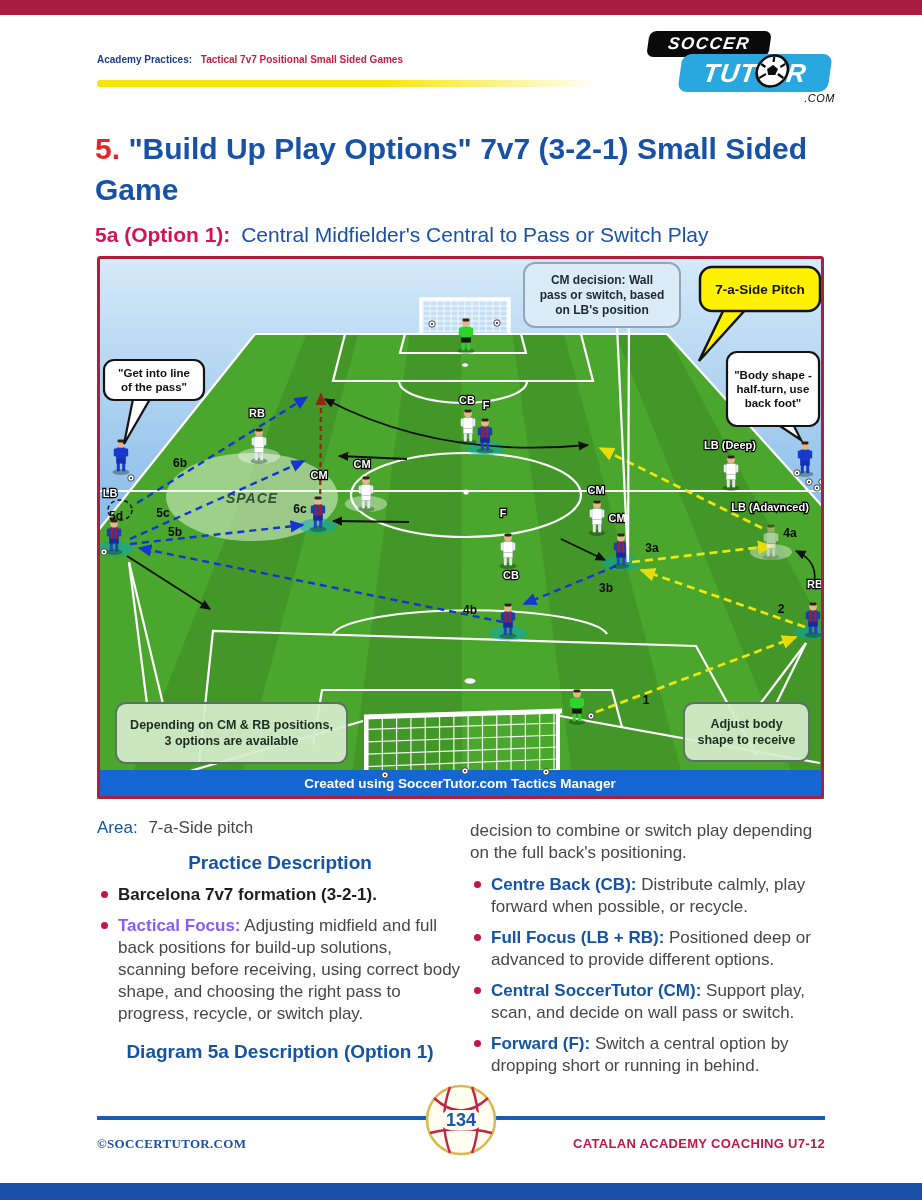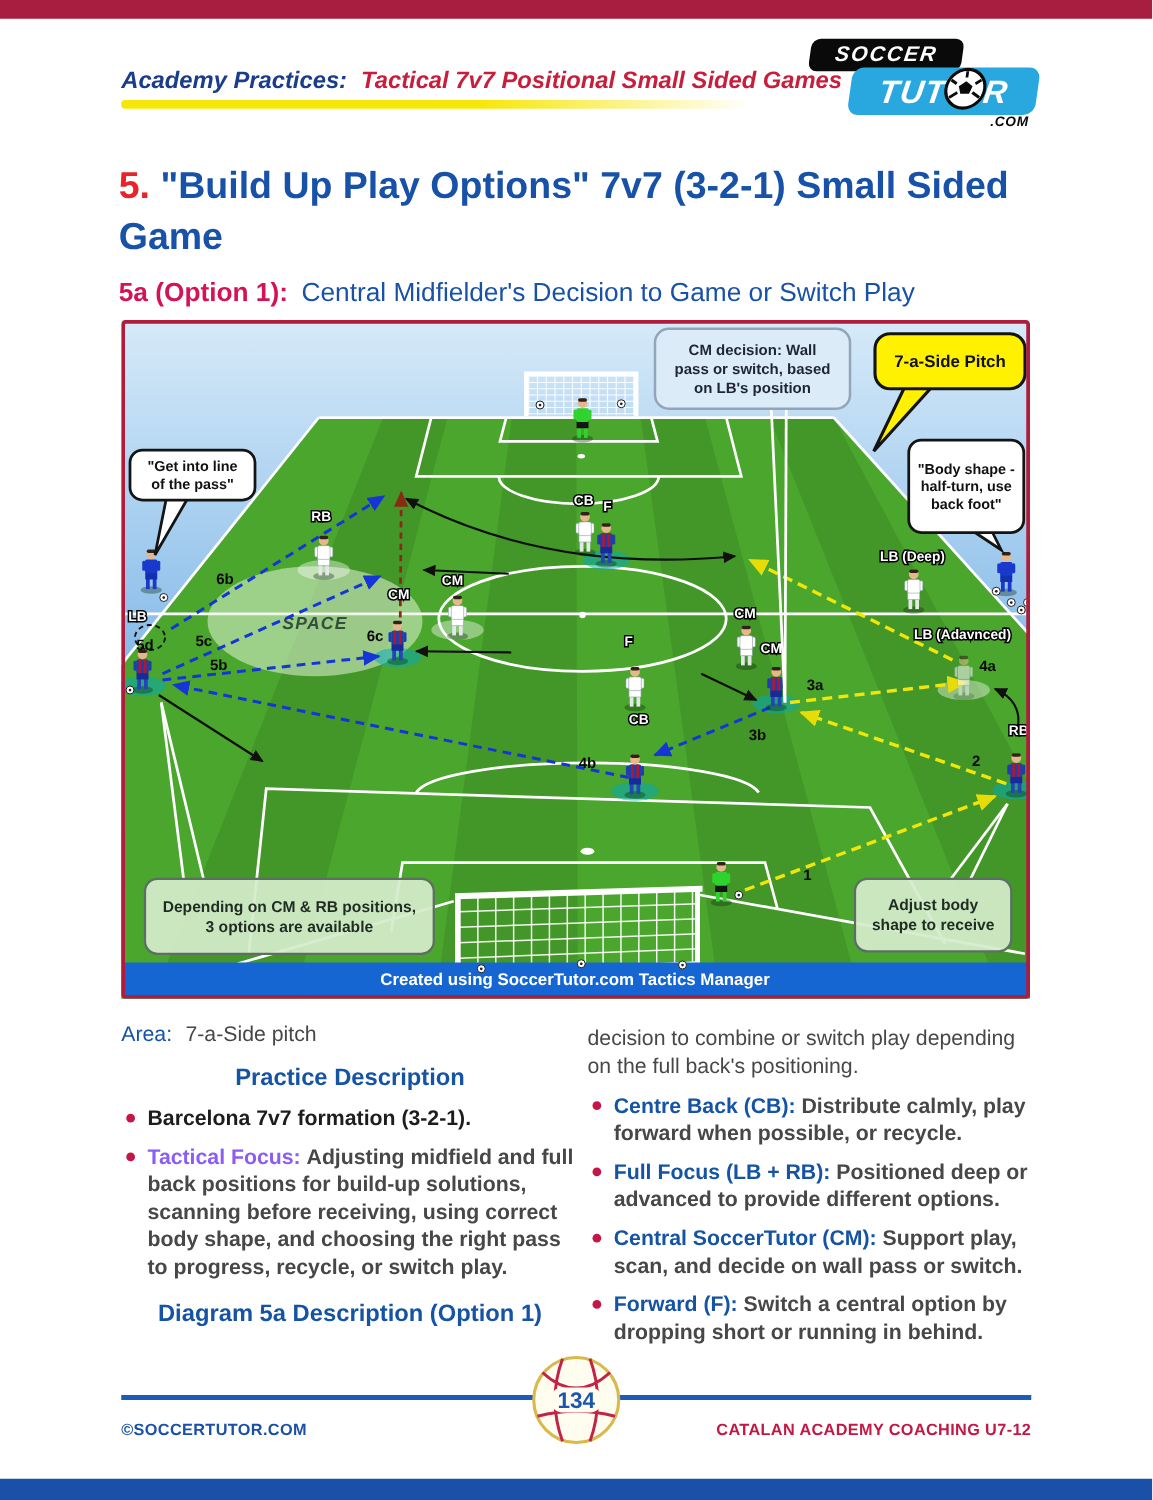--- a/index.html
+++ b/index.html
@@ -2,36 +2,36 @@
 <html><head>
 <meta charset="utf-8">
 <style>
   html,body{margin:0;padding:0;background:#fff;}
   .page{position:relative;width:922px;height:1200px;background:#ffffff;
         font-family:"Liberation Sans",sans-serif;overflow:hidden;}
   .abs{position:absolute;}
   .top-bar{left:0;top:0;width:922px;height:15px;background:#a81e40;}
   .bottom-bar{left:0;top:1183px;width:922px;height:17px;background:#1b50a8;}
 
-  .breadcrumb{left:97px;top:54px;font-size:19px;font-weight:bold;white-space:nowrap;font-style:italic;}
+  .breadcrumb{left:97px;top:54px;font-size:10px;font-weight:bold;white-space:nowrap;}
   .bc-blue{color:#1a3c8c;}
   .bc-red{color:#c81e3c;margin-left:6px;}
   .yellow-rule{left:97px;top:80px;width:524px;height:7px;border-radius:3px;
     background:linear-gradient(to right,#f6e70a 0%,#f6e70a 55%,rgba(246,231,10,0) 96%);}
 
   
   .logo{left:640px;top:26px;width:195px;height:82px;}
   .logo-soccer{position:absolute;left:8px;top:5px;width:122px;height:26px;background:#0a0a0a;
     border-radius:7px;transform:skewX(-8deg);color:#fff;font-style:italic;font-weight:bold;
     font-size:17px;line-height:26px;text-align:center;letter-spacing:1.5px;}
   .logo-tutor{position:absolute;left:40px;top:28px;width:150px;height:38px;background:#29a8e0;
     border-radius:9px;transform:skewX(-8deg);color:#fff;font-style:italic;font-weight:bold;
     font-size:26px;line-height:38px;text-align:center;letter-spacing:1px;}
   .logo-ball{vertical-align:middle;margin:-8px -2px 0 -2px;}
-  .logo-com{position:absolute;right:12px;top:66px;font-style:italic;font-weight:bold;
+  .logo-com{position:absolute;right:0;top:66px;font-style:italic;font-weight:normal;
     font-size:11px;color:#0a0a0a;letter-spacing:0.5px;}
 
   .title{left:95px;top:108px;width:742px;font-size:30px;font-weight:bold;line-height:41px;
     color:#1851a8;}
   .t-red{color:#e8232a;}
   .subtitle{left:95px;top:206px;width:760px;font-size:21px;white-space:nowrap;}
   .s-red{color:#d31355;font-weight:bold;}
   .s-blue{color:#1851a8;font-weight:normal;margin-left:5px;}
 
   .diagram{left:97px;top:256px;width:727px;height:543px;}
@@ -47,25 +47,25 @@
   .sect{font-size:19px;font-weight:bold;color:#1553a4;margin:0 0 10px 0;text-align:center;}
   .sect2{margin-top:16px;}
   .bullet{position:relative;margin:0 0 9px 0;padding-left:21px;}
   .dot{position:absolute;left:4px;top:7px;width:7px;height:7px;border-radius:50%;background:#c41747;}
   .bt{margin:0;font-size:17px;line-height:22px;color:#474747;}
   .cont{margin:0 0 10px 0;font-size:17px;line-height:22px;color:#474747;}
   .lead{font-weight:bold;}
   .lead-red{color:#8b5cf6;}
   .lead-blue{color:#1553a4;}
   .lead-black{color:#1d1d1d;}
-  .rest{color:#474747;font-weight:bold;}
+  .rest{color:#474747;}
 
   .footer-line{left:97px;top:1116px;width:728px;height:4px;background:#1b5cb8;}
   .emblem{left:424px;top:1083px;width:74px;height:74px;}
-  .foot-left{left:97px;top:1136px;font-size:13px;font-weight:bold;color:#1a50a8;letter-spacing:0.3px;}
+  .foot-left{left:97px;top:1136px;font-size:13px;font-weight:bold;color:#1a50a8;letter-spacing:0.3px;font-family:Liberation Serif, serif;}
   .foot-right{right:97px;top:1136px;font-size:13px;font-weight:bold;color:#c21845;letter-spacing:0.3px;}
 </style>
 </head>
 <body>
 
 <div class="page">
   <div class="abs top-bar"></div>
 
   <div class="abs breadcrumb">
     <span class="bc-blue">Academy Practices:</span>
@@ -86,21 +86,21 @@
     </div>
     <div class="logo-com">.COM</div>
   </div>
 
   <h1 class="abs title">
     <span class="t-red">5.</span>
     <span>"Build Up Play Options" 7v7 (3-2-1) Small Sided Game</span>
   </h1>
   <h2 class="abs subtitle">
     <span class="s-red">5a (Option 1):</span>
-    <span class="s-blue">Central Midfielder's Decision to Game or Switch Play</span>
+    <span class="s-blue">Central Midfielder's Central to Pass or Switch Play</span>
   </h2>
 
   <div class="abs diagram">
     <svg id="pitch-svg" viewBox="97 256 727 543">
         <defs>
           <linearGradient id="skyg" x1="0" y1="0" x2="0" y2="1">
             <stop offset="0%" stop-color="#d6eaf9"></stop>
             <stop offset="45%" stop-color="#8fc0ea"></stop>
             <stop offset="100%" stop-color="#3a78c8"></stop>
           </linearGradient>

